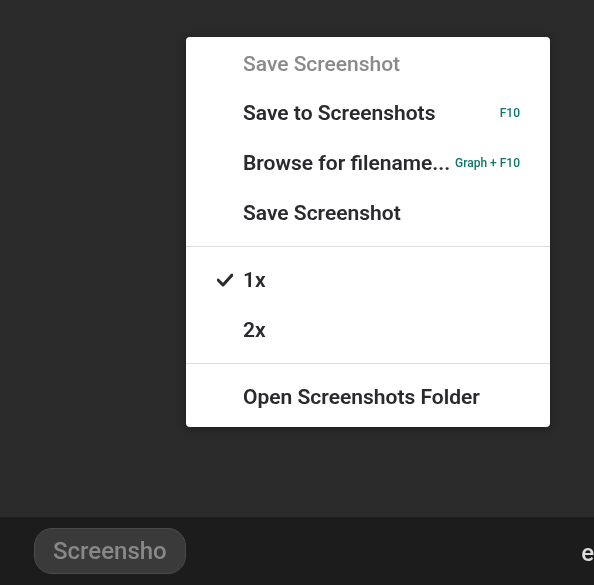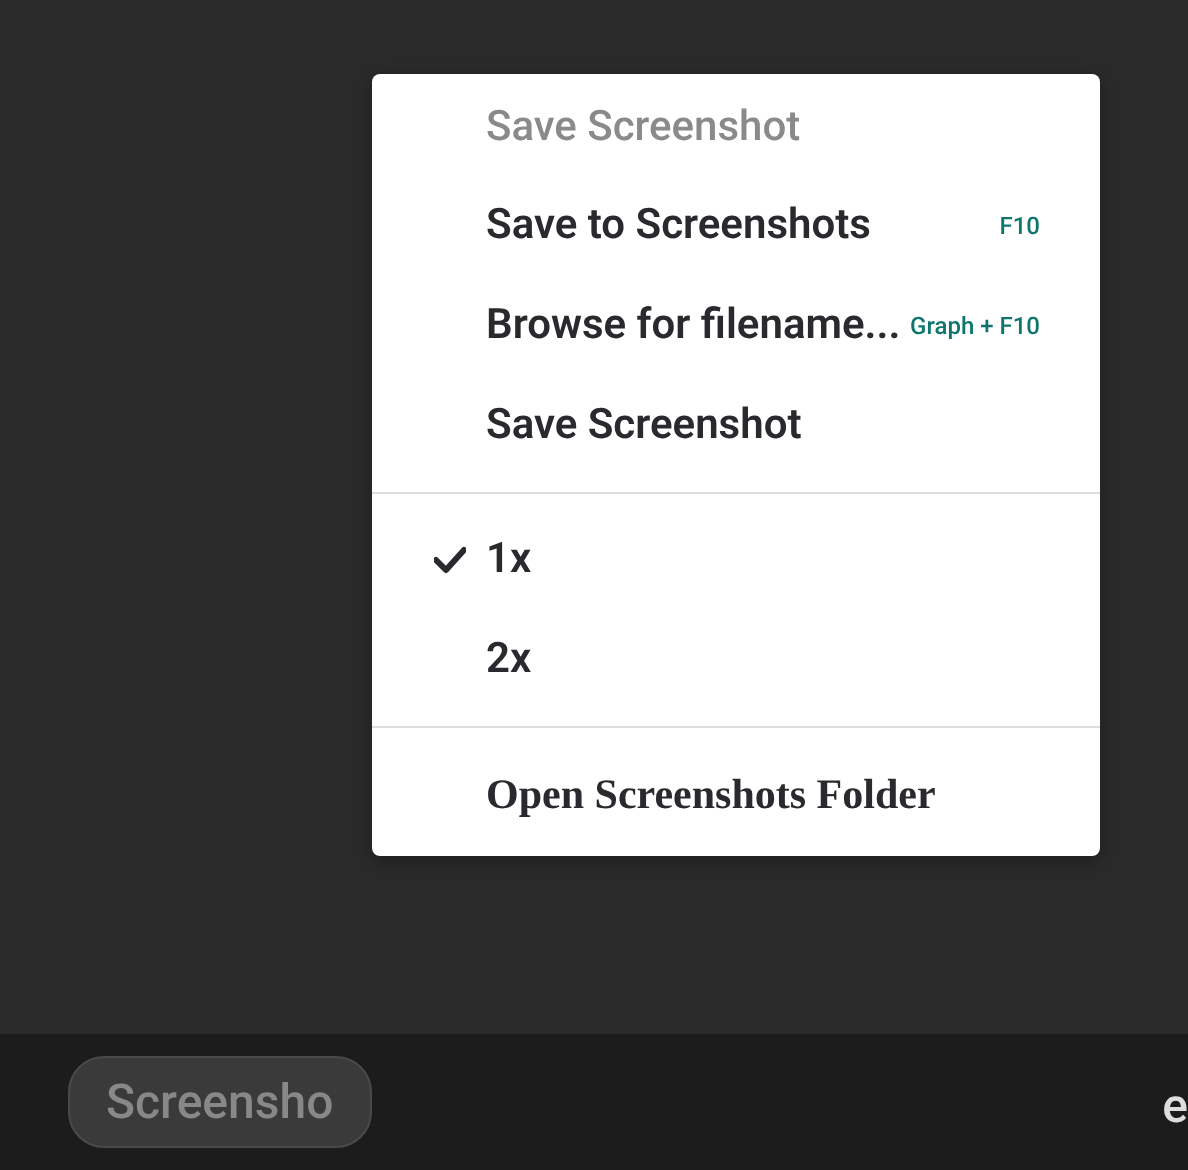--- a/index.html
+++ b/index.html
@@ -116,21 +116,20 @@
     }
     
     .menu-checkitem-label {
       color: #2a2a2e;
       font-size: 21px;
       font-weight: 600;
     }
     
     .menu-item-last {
       padding: 13px 30px 18px 57px;
-      font-family: Liberation Serif, serif;
     }
   </style>
 </head>
 <body>
 
 <div class="bottom-bar">
   <div class="bottom-button">
     <span>Screensho</span>
   </div>
   <span class="bottom-right-text">e</span>

